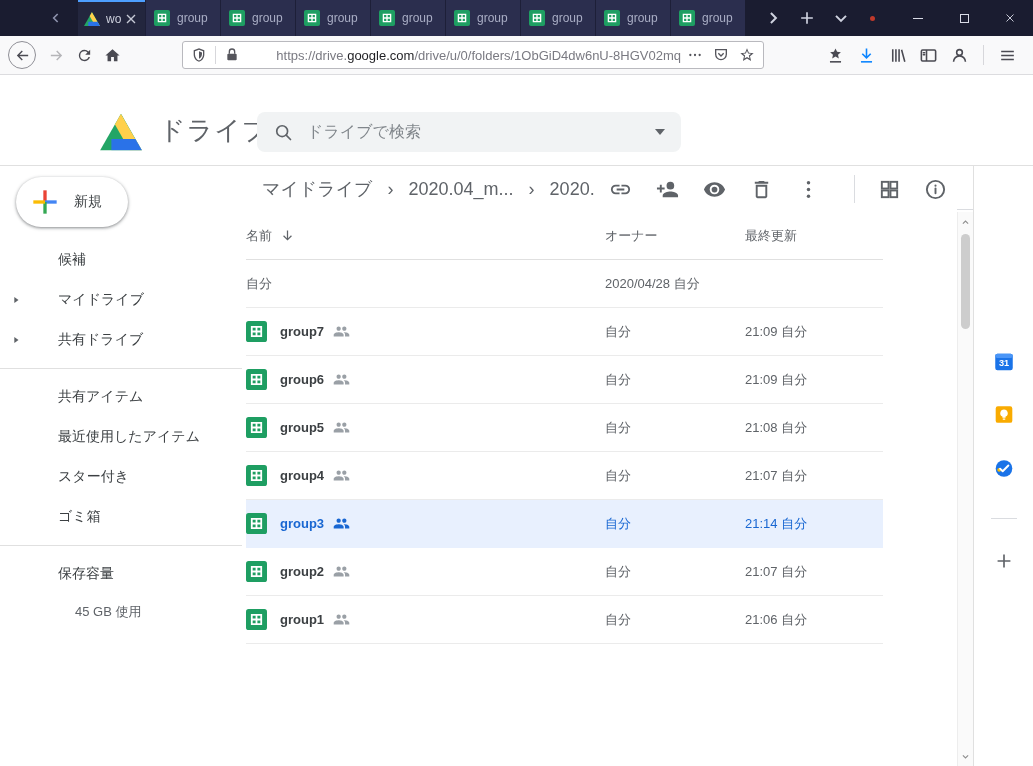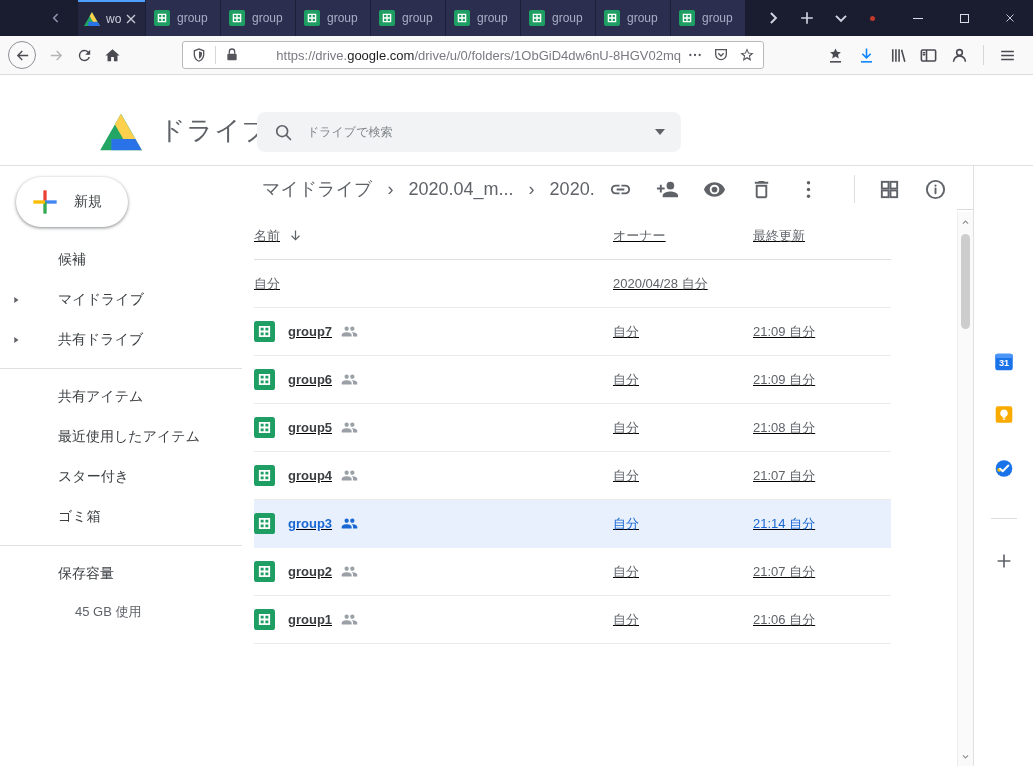--- a/index.html
+++ b/index.html
@@ -53,21 +53,21 @@
      background: radial-gradient(circle at 62% 38%, #5a64f5 0 19%, rgba(0,0,0,0) 20%),
                  radial-gradient(circle at 50% 50%, #ffb84d 0 34%, #ff7a1a 55%, #e34850 78%, #b31d63 100%); }
 
   
   .drive-header { position:absolute; top:99px; left:0; right:0; height:67px; background:#fff; border-bottom:1px solid #e0e0e0; }
   .drive-logo { position:absolute; left:100px; top:14px; display:flex; align-items:flex-start; gap:17px; }
   .drive-logo .icon { width:42px; height:38px; }
   .drive-logo-text { font-size:26px; color:#5f6368; letter-spacing:1px; }
   .searchbox { position:absolute; left:257px; top:13px; width:424px; height:40px; background:#f1f3f4; border-radius:8px; display:flex; align-items:center; padding:0 16px; }
   .searchbox .icon { width:20px; height:20px; color:#5f6368; }
-  .searchbox input { flex:1; border:none; outline:none; background:transparent; margin-left:14px; font-size:12px; color:#202124; font-family:inherit; }
+  .searchbox input { flex:1; border:none; outline:none; background:transparent; margin-left:14px; font-size:16px; color:#202124; font-family:inherit; }
   .searchbox input::placeholder { color:#80868b; }
   .search-caret { width:0; height:0; border-left:5px solid transparent; border-right:5px solid transparent; border-top:6px solid #5f6368; margin-left:8px; }
   .hdr-icon { position:absolute; width:24px; height:24px; color:#5f6368; top:121px; }
   .badge { position:absolute; left:880px; top:110px; width:135px; height:48px; background:#fff; border:1px solid #dadce0; border-radius:6px; display:flex; align-items:center; padding:3px 4px 3px 8px; }
   .eccs { flex:1; text-align:center; }
   .eccs-line1 { font-size:16px; font-weight:bold; letter-spacing:0.5px; line-height:17px; }
   .eccs-sub { font-size:5px; color:#c5221f; line-height:6px; }
   .eccs-sub2 { font-size:5px; color:#a50e0e; line-height:6px; }
   .avatar { width:40px; height:40px; border-radius:50%; overflow:hidden; flex:0 0 auto; }
 
@@ -90,21 +90,21 @@
   .crumbbar { height:46px; display:flex; align-items:center; padding:0 10px 0 20px; }
   .crumbs { display:flex; align-items:center; gap:15px; font-size:18px; color:#5f6368; }
   .crumb { cursor:pointer; white-space:nowrap; }
   .crumb-sep { color:#5f6368; font-size:18px; }
   .crumb-actions { display:flex; align-items:center; gap:24px; margin-left:14px; color:#5f6368; }
   .crumb-actions .icon { width:23px; height:23px; cursor:pointer; }
   .toolbar-right { display:flex; align-items:center; gap:23px; margin-left:auto; color:#5f6368; }
   .toolbar-right .vsep { width:1px; height:28px; background:#dadce0; }
   .toolbar-right .icon { width:23px; height:23px; cursor:pointer; }
 
-  .filetable { margin-left:12px; width:637px;text-decoration:underline; }
+  .filetable { margin-left:4px; width:637px; }
   .thead { display:grid; grid-template-columns:359px 140px 138px; height:48px; align-items:center; border-bottom:1px solid #e0e0e0; font-size:13px; color:#5f6368; }
   .th-name { display:flex; align-items:center; gap:8px; }
   .th-name .icon { width:15px; height:15px; color:#5f6368; }
   .frow { display:grid; grid-template-columns:359px 140px 138px; height:48px; align-items:center; border-bottom:1px solid #ebebeb; font-size:13px; color:#5f6368; cursor:pointer; }
   .frow .namecell { display:flex; align-items:center; gap:0; }
   .frow .namecell .ficon { width:21px; height:21px; margin-right:13px; }
   .frow .fname { font-weight:bold; color:#3c4043; }
   .frow .shared-ico { width:17px; height:17px; color:#9aa0a6; margin-left:9px; }
   .frow.selected { background:#e8f0fe; border-bottom-color:#e8f0fe; }
   .frow.selected .fname, .frow.selected .fowner, .frow.selected .fmod { color:#1967d2; }

